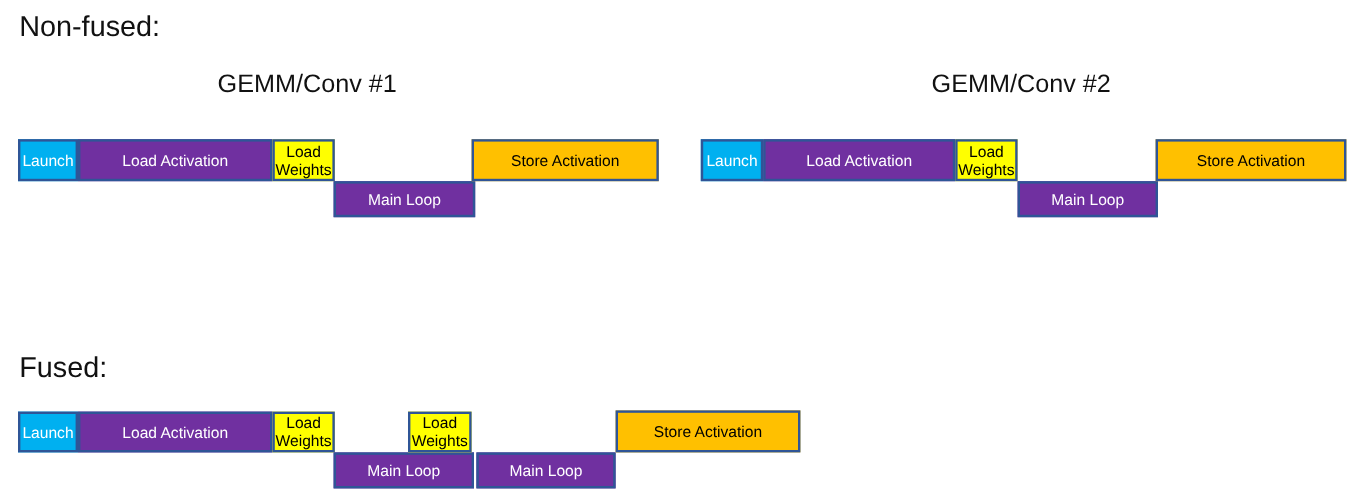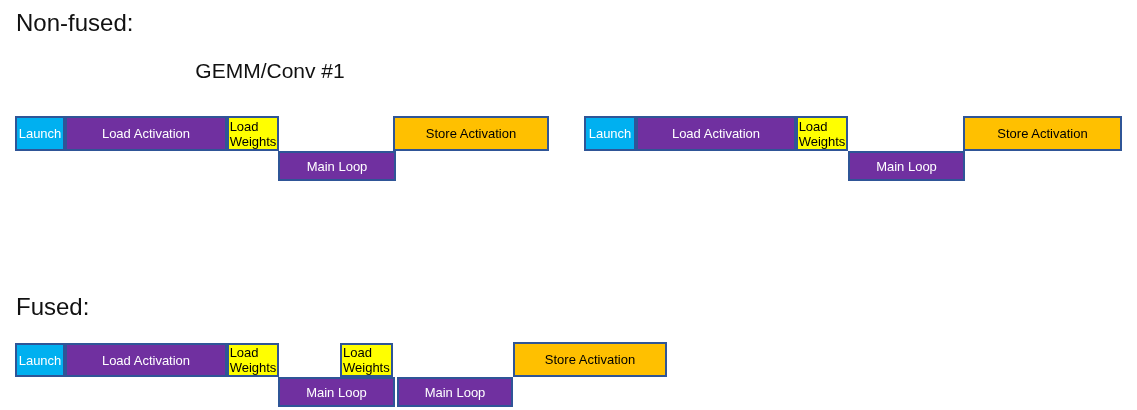--- a/index.html
+++ b/index.html
@@ -28,37 +28,39 @@
     transform: translateX(-50%);
     white-space: nowrap;
   }
   .block {
     position: absolute;
     box-sizing: border-box;
     border: 2px solid #2F5597;
     display: flex;
     align-items: center;
     justify-content: center;
+    text-align: center;
     font-size: 13px;
     line-height: 15px;
     padding: 0 1px;
   }
   #title-nonfused { left: 16px; top: 9px; }
-  #header-1 { left: 270px; top: 59px; text-align: center; }
+  #header-1 { left: 256px; top: 59px; text-align: center; }
   #header-2 { left: 851px; top: 59px; }
   #title-fused { left: 16px; top: 293px; }
 </style>
 </head>
 <body>
 
 <div id="canvas">
   <div class="section-title" id="title-nonfused">Non-fused:</div>
 
   <div class="timeline-header" id="header-1">GEMM/Conv #1</div>
 
+  <div class="timeline-header" id="header-2">GEMM/Conv #2</div>
 
   <div class="section-title" id="title-fused">Fused:</div>
 
   <div id="blocks">
       <div class="block" style="left: 15px; top: 116px; width: 50px; height: 35px; background: rgb(0, 176, 240); color: rgb(255, 255, 255); border-color: rgb(47, 85, 151);">Launch</div>
       <div class="block" style="left: 65px; top: 116px; width: 162px; height: 35px; background: rgb(112, 48, 160); color: rgb(255, 255, 255); border-color: rgb(47, 85, 151);">Load Activation</div>
       <div class="block" style="left: 227px; top: 116px; width: 52px; height: 35px; background: rgb(255, 255, 0); color: rgb(0, 0, 0); border-color: rgb(47, 85, 151);">Load Weights</div>
       <div class="block" style="left: 278px; top: 151px; width: 118px; height: 30px; background: rgb(112, 48, 160); color: rgb(255, 255, 255); border-color: rgb(47, 85, 151);">Main Loop</div>
       <div class="block" style="left: 393px; top: 116px; width: 156px; height: 35px; background: rgb(255, 192, 0); color: rgb(0, 0, 0); border-color: rgb(47, 85, 151);">Store Activation</div>
       <div class="block" style="left: 584px; top: 116px; width: 52px; height: 35px; background: rgb(0, 176, 240); color: rgb(255, 255, 255); border-color: rgb(47, 85, 151);">Launch</div>

